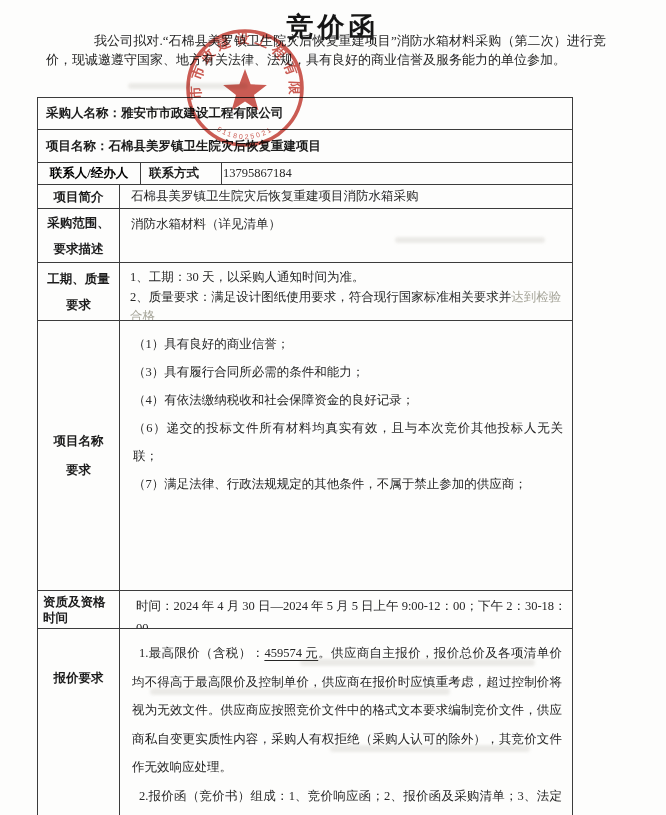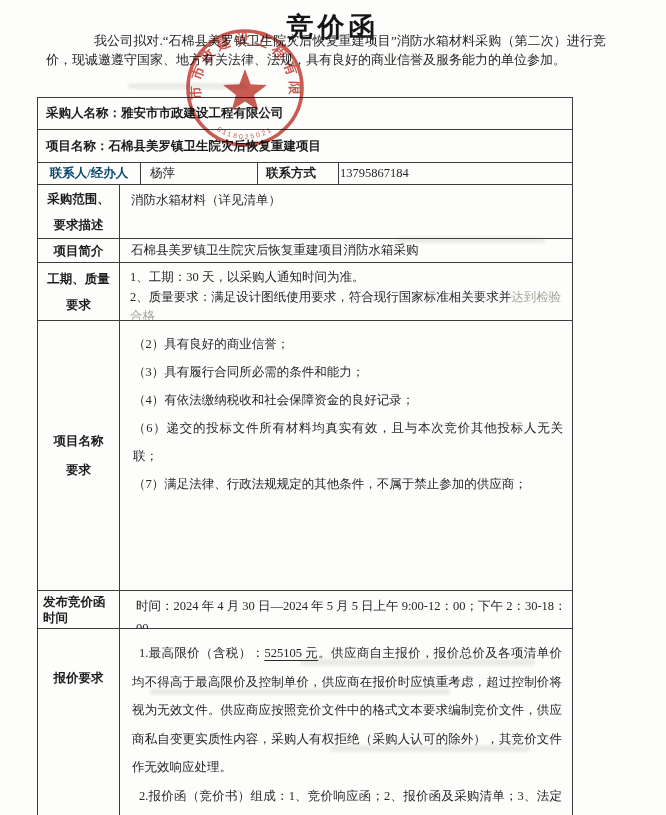--- a/index.html
+++ b/index.html
@@ -33,21 +33,21 @@
     width:81px; flex:none; display:flex; flex-direction:column;
     justify-content:center; align-items:center; text-align:center;
     font-weight:bold; color:#1c1c1c; line-height:26px;
   }
   .cell-value { flex:1; }
   .fullrow { flex:1; display:flex; align-items:center; padding:0 8px; font-weight:bold; color:#1c1c1c; }
   .fullrow .val { font-weight:bold; }
   .r1 { height:33px; } .r2 { height:31px; } .r3 { height:22px; }
   .r4 { height:24px; } .r5 { height:54px; } .r6 { height:58px; }
   .r7 { height:270px; } .r8 { height:38px; } .r9 { height:192px; }
-  .r3 .c1 { width:102px; flex:none; display:flex; align-items:center; justify-content:center; font-weight:bold; color:#0c4a6e; }
+  .r3 .c1 { width:102px; flex:none; display:flex; align-items:center; justify-content:center; font-weight:bold; color:#000000; }
   .r3 .c2 { width:117px; flex:none; display:flex; align-items:center; padding-left:9px; }
   .r3 .c3 { width:81px;  flex:none; display:flex; align-items:center; padding-left:8px; font-weight:bold; color:#1c1c1c; }
   .r3 .c4 { flex:1; display:flex; align-items:center; padding-left:1px; font-family:"Liberation Serif","DejaVu Serif",serif; }
   .r4 .cell-value { display:flex; align-items:center; padding-left:11px; }
   .r5 .cell-value { padding:7px 8px 0 11px; }
   .r5 .cell-label, .r6 .cell-label { line-height:26px; }
   .r6 .cell-value { padding:5px 8px 0 10px; line-height:19.5px; }
   .r7 .cell-label { line-height:29px; }
   .r7 .cell-value { padding:9px 9px 0 13px; }
   .r7 .cell-value p { line-height:28px; text-align:justify; }
@@ -109,79 +109,78 @@
 
     <div class="tr r1">
       <div class="td fullrow">
         <span>项目名称：</span>
           <span class="val">石棉县美罗镇卫生院灾后恢复重建项目</span>
       </div>
     </div>
 
     <div class="tr r3">
       <div class="td c1">联系人/经办人</div>
-      <div class="td c2">杨萍</div>
       <div class="td c3">联系方式</div>
       <div class="td c4">13795867184</div>
+    </div>
+
+    <div class="tr r4">
+      <div class="td cell-label">项目简介</div>
+      <div class="td cell-value">石棉县美罗镇卫生院灾后恢复重建项目消防水箱采购</div>
     </div>
 
     <div class="tr r5">
       <div class="td cell-label">
         <span>采购范围、</span>
         <span>要求描述</span>
       </div>
       <div class="td cell-value">消防水箱材料（详见清单）</div>
-    </div>
-
-    <div class="tr r4">
-      <div class="td cell-label">项目简介</div>
-      <div class="td cell-value">石棉县美罗镇卫生院灾后恢复重建项目消防水箱采购</div>
     </div>
 
     <div class="tr r6">
       <div class="td cell-label">
         <span>工期、质量</span>
         <span>要求</span>
       </div>
       <div class="td cell-value">
         <span>1、工期：30 天，以采购人通知时间为准。</span><br>
         <span>2、质量要求：满足设计图纸使用要求，符合现行国家标准相关要求并</span><span class="faded">达到检验合格</span><br>
         
       </div>
     </div>
 
     <div class="tr r7">
       <div class="td cell-label">
         <span>项目名称</span>
         <span>要求</span>
       </div>
       <div class="td cell-value">
-        <p>（2）具有良好的商业信誉；</p>
+        <p>（1）具有良好的商业信誉；</p>
         <p>（3）具有履行合同所必需的条件和能力；</p>
         <p>（4）有依法缴纳税收和社会保障资金的良好记录；</p>
         <p>（6）递交的投标文件所有材料均真实有效，且与本次竞价其他投标人无关联；</p>
         <p>（7）满足法律、行政法规规定的其他条件，不属于禁止参加的供应商；</p>
       </div>
     </div>
 
     <div class="tr r8">
       <div class="td cell-label">
-        <span>发布竞价函</span>
+        <span>资质及资格</span>
         <span>时间</span>
       </div>
       <div class="td cell-value">
         <span>时间：2024 年 4 月 30 日—2024 年 5 月 5 日上午 9:00-12：00；下午 2：30-18：00</span><br>
         
       </div>
     </div>
 
     <div class="tr r9">
       <div class="td cell-label">报价要求</div>
       <div class="td cell-value">
-        <p><span>1.最高限价（含税）：</span><span class="u">525105 元</span><span>。供应商自主报价，报价总价及各项清单价均不得高于最高限价及控制单价，供应商在报价时应慎重考虑，超过控制价将视为无效文件。供应商应按照竞价文件中的格式文本要求编制竞价文件，供应商私自变更实质性内容，采购人有权拒绝（采购人认可的除外），其竞价文件作无效响应处理。</span></p>
+        <p><span>1.最高限价（含税）：</span><span class="u">459574 元</span><span>。供应商自主报价，报价总价及各项清单价均不得高于最高限价及控制单价，供应商在报价时应慎重考虑，超过控制价将视为无效文件。供应商应按照竞价文件中的格式文本要求编制竞价文件，供应商私自变更实质性内容，采购人有权拒绝（采购人认可的除外），其竞价文件作无效响应处理。</span></p>
         <p>2.报价函（竞价书）组成：1、竞价响应函；2、报价函及采购清单；3、法定代表人身份证明或授权委托书；4、承诺函；5、供应商自 2021 年 1 月 1 日以来至今（含</p>
       </div>
     </div>
 
   </div>
 
   <div class="smudge" style="left:128px; top:83px; width:120px; height:6px;"></div>
   <div class="smudge" style="left:395px; top:237px; width:150px; height:6px;"></div>
   <div class="smudge" style="left:300px; top:659px; width:235px; height:7px;"></div>
   <div class="smudge" style="left:150px; top:688px; width:300px; height:7px;"></div>

